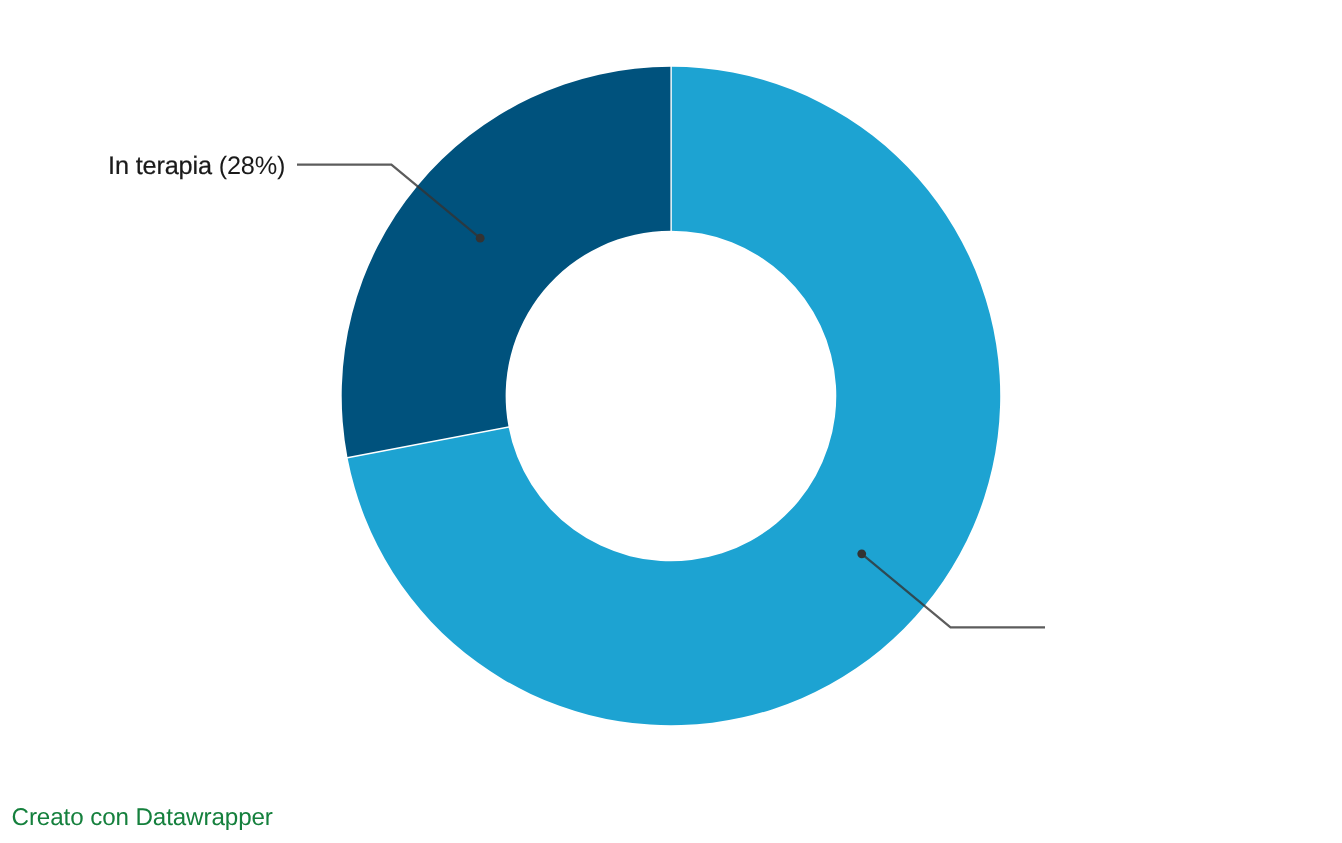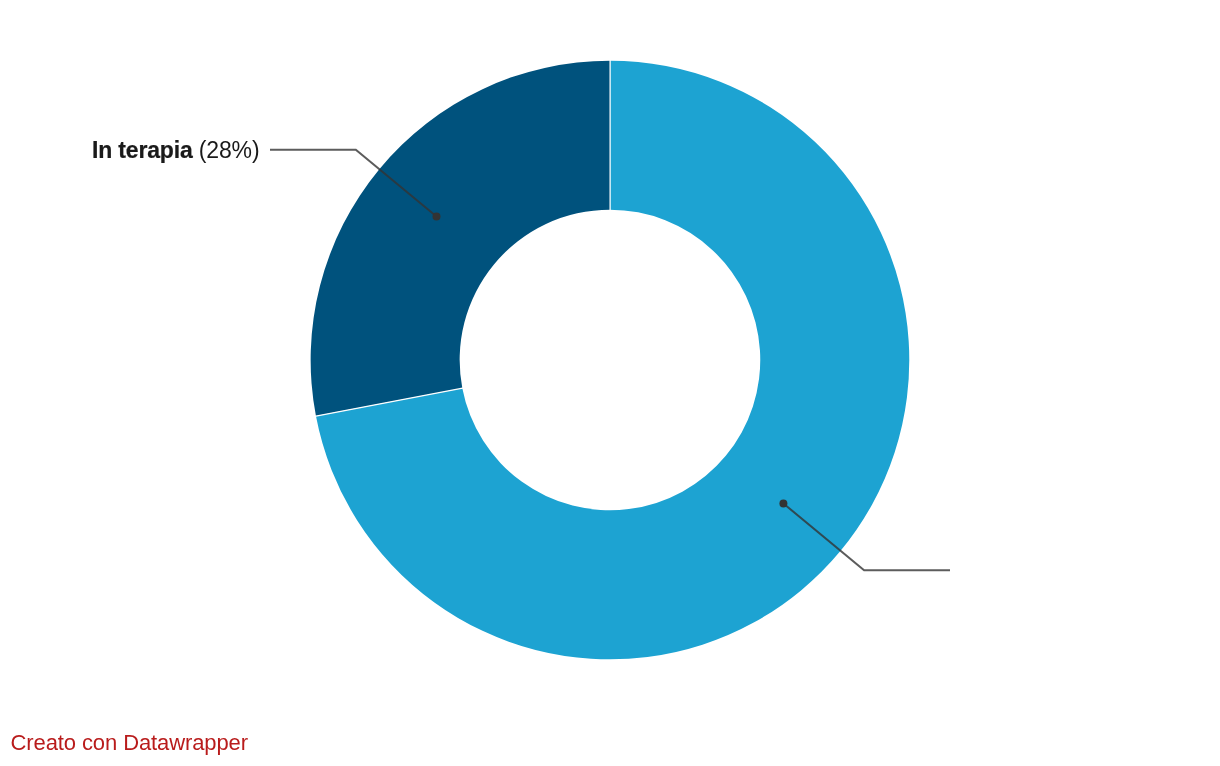--- a/index.html
+++ b/index.html
@@ -5,23 +5,23 @@
 <style>
   html,body{margin:0;padding:0;}
   body{width:1220px;height:766px;background:#ffffff;overflow:hidden;
        font-family:"Liberation Sans",sans-serif;}
   #chart-area{position:absolute;left:0;top:0;width:1220px;height:766px;
               background:#ffffff;}
   #chart-svg{position:absolute;left:0;top:0;width:1220px;height:766px;
              shape-rendering:geometricPrecision;}
   .callout-label{position:absolute;white-space:nowrap;font-size:23px;line-height:23px;
                  color:#1a1a1a;letter-spacing:-0.16px;transform:translateZ(0);}
-  .callout-label .slice-name{font-weight:700;text-align:right;-webkit-text-stroke:0.22px #1a1a1a;}
+  .callout-label .slice-name{font-weight:400;text-align:right;-webkit-text-stroke:0.22px #1a1a1a;}
   .callout-label .slice-pct{font-weight:400;text-align:right;}
-  #chart-footer{position:absolute;font-size:22px;line-height:22px;color:#b91c1c;
+  #chart-footer{position:absolute;font-size:22px;line-height:22px;color:#15803d;
                 font-weight:400;letter-spacing:-0.1px;white-space:nowrap;
                 transform:translateZ(0);}
 </style>
 </head>
 <body>
 
 <div id="chart-area">
   <svg id="chart-svg" viewBox="0 0 1220 766">
     <g id="slices-group">
         <path d="M609.96,60.68000000000001 A299.32,299.32 0 1 1 315.94178011188893,416.0869750817991 L462.3222262154781,388.1634115822344 A150.3,150.3 0 1 0 609.96,209.7 Z" fill="#1da3d2"></path>

